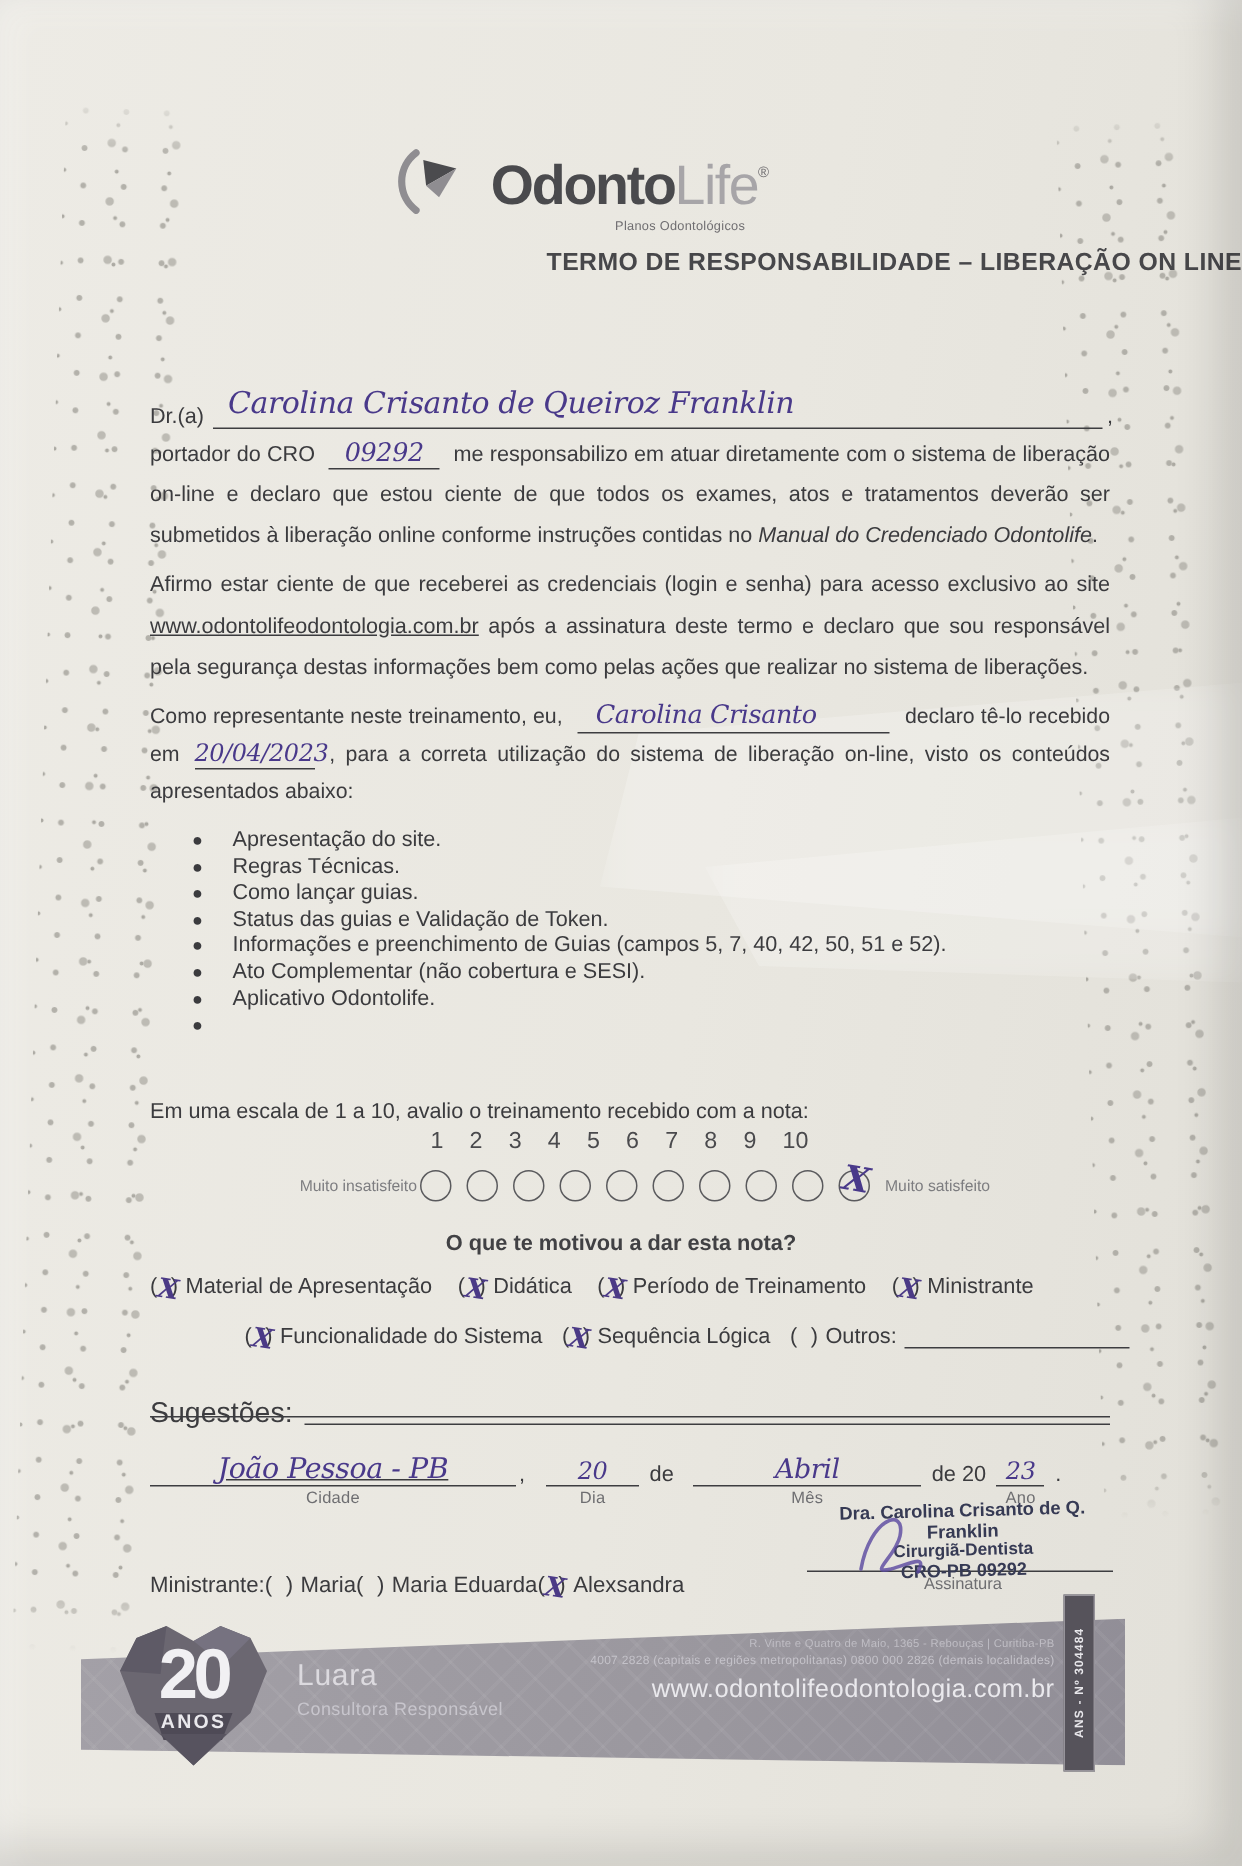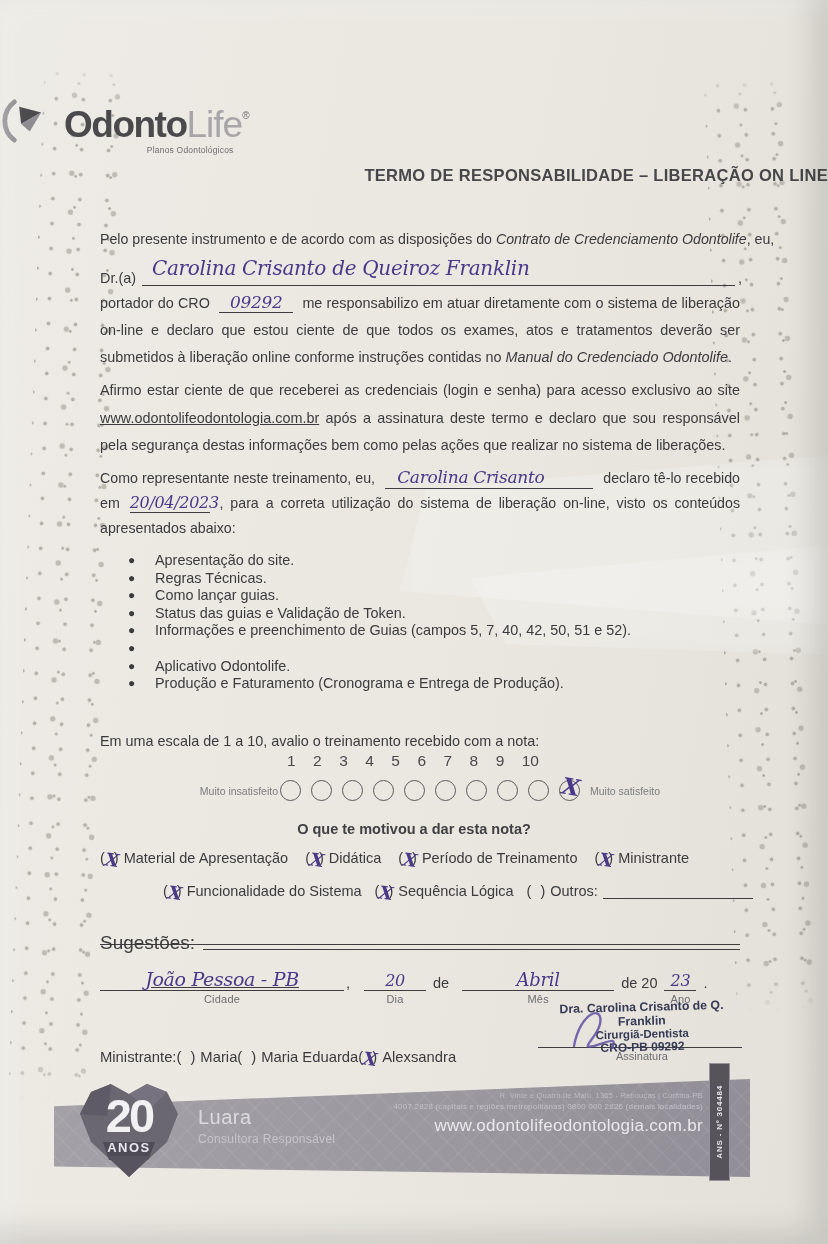--- a/index.html
+++ b/index.html
@@ -18,21 +18,21 @@
         background-position:0 0,10px 14px,18px 6px;
         -webkit-mask-image:linear-gradient(180deg,transparent 0,#000 4%,#000 96%,transparent 100%);
         mask-image:linear-gradient(180deg,transparent 0,#000 4%,#000 96%,transparent 100%);}
   .dots-left{left:26px;top:62px;width:92px;height:1040px;transform:rotate(2deg);}
   .dots-right{left:720px;top:72px;width:82px;height:940px;transform:rotate(-2deg);}
   .patch{position:absolute;background:rgba(255,255,255,.5);filter:blur(10px);opacity:.45;pointer-events:none;}
   .patch1{left:400px;top:455px;width:430px;height:170px;clip-path:polygon(6% 20%,100% 0,100% 100%,0 80%);}
   .patch2{left:470px;top:545px;width:360px;height:110px;clip-path:polygon(0 30%,100% 0,100% 100%,10% 90%);}
 
   
-  .logo{position:absolute;top:96px;left:0;width:776px;display:flex;align-items:flex-start;gap:18px;}
+  .logo{position:absolute;top:96px;left:0;width:776px;display:flex;justify-content:center;align-items:flex-start;gap:18px;}
   .logo-icon{width:46px;height:46px;margin-top:2px;}
   .lt-line{line-height:40px;white-space:nowrap;}
   .lt-bold{font-size:37px;font-weight:bold;color:#4a4a4d;letter-spacing:-1.5px;}
   .lt-light{font-size:37px;color:#a7a5a8;letter-spacing:-1px;}
   .lt-reg{font-size:10px;color:#6f6d70;vertical-align:18px;}
   .lt-tag{text-align:right;font-size:8.5px;color:#6f6d70;margin-top:-7px;padding-right:16px;letter-spacing:.2px;}
 
   .title{position:absolute;top:166px;left:0;width:828px;margin:0;text-align:right;
          font-size:16.5px;font-weight:bold;color:#47474a;letter-spacing:.3px;}
 
@@ -160,23 +160,20 @@
     <div class="logo-text">
       <div class="lt-line">
         <span class="lt-bold">Odonto</span><span class="lt-light">Life</span><span class="lt-reg">®</span>
       </div>
       <div class="lt-tag">Planos Odontológicos</div>
     </div>
   </header>
 
   <h1 class="title">TERMO DE RESPONSABILIDADE – LIBERAÇÃO ON LINE</h1>
 
-  <div class="p p1">
-    <span>Pelo presente instrumento e de acordo com as disposições do </span><i>Contrato de Credenciamento  Odontolife</i><span>,  eu,</span>
-  </div>
   <div class="dr-row">
     <span>Dr.(a)</span>
     <span class="field name-field">
       <span class="hw hw-lg">Carolina Crisanto de Queiroz Franklin</span>
     </span>
     <span>,</span>
   </div>
   <div class="p p1b">
     <span>portador do CRO</span>
     <span class="field cro-field"><span class="hw hw-md">09292</span></span>
@@ -211,28 +208,28 @@
     <li>
         <span class="dot">●</span>
         <span>Status das guias e Validação de Token.</span>
       </li>
     <li>
         <span class="dot">●</span>
         <span>Informações e preenchimento de Guias (campos 5, 7, 40, 42, 50, 51 e 52).</span>
       </li>
     <li>
         <span class="dot">●</span>
+        <span>Ato Complementar (não cobertura e SESI).</span>
       </li>
     <li>
         <span class="dot">●</span>
         <span>Aplicativo Odontolife.</span>
       </li>
     <li>
         <span class="dot">●</span>
-        <span>Produção e Faturamento (Cronograma e Entrega de Produção).</span>
       </li>
   </ul>
 
   <div class="p scale-prompt">Em uma escala de 1 a 10, avalio o treinamento recebido com a nota:</div>
   <div class="scale-numbers">
     <span>1</span>
     <span>2</span>
     <span>3</span>
     <span>4</span>
     <span>5</span>

